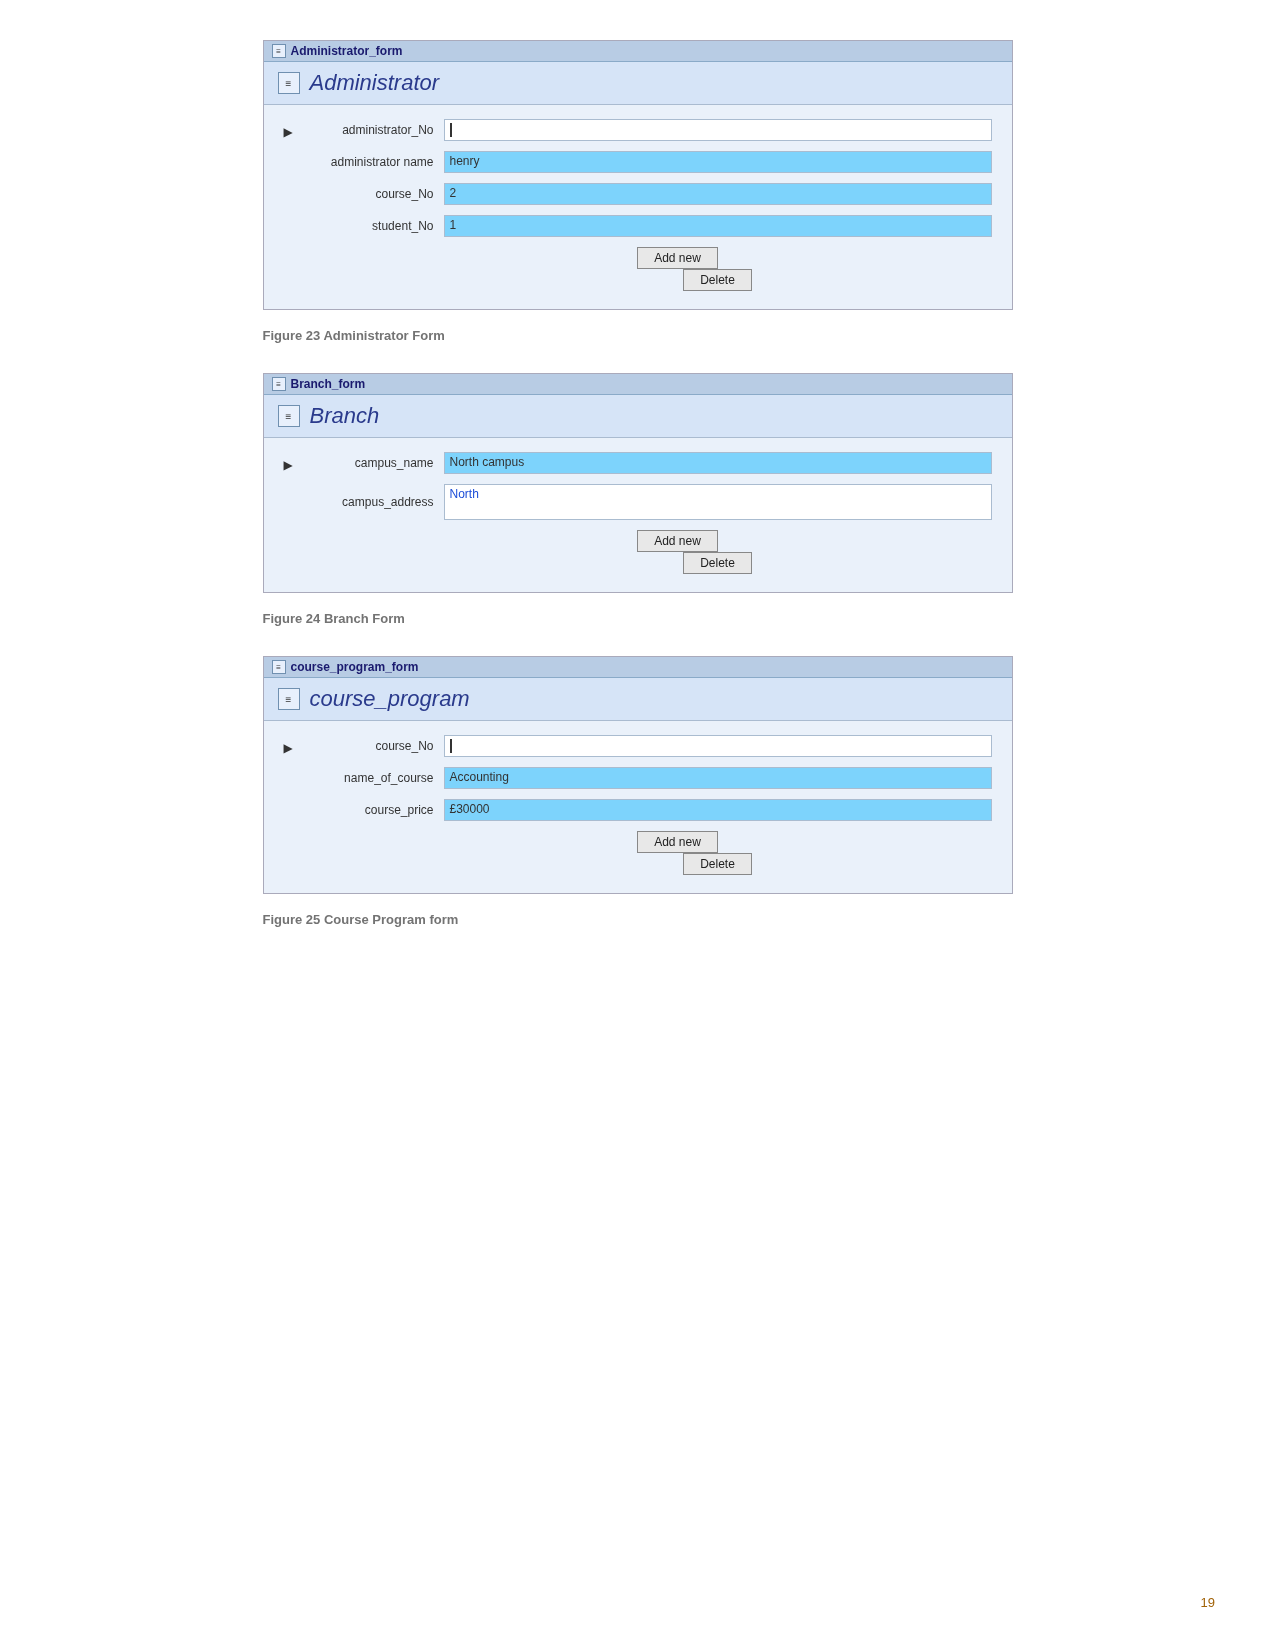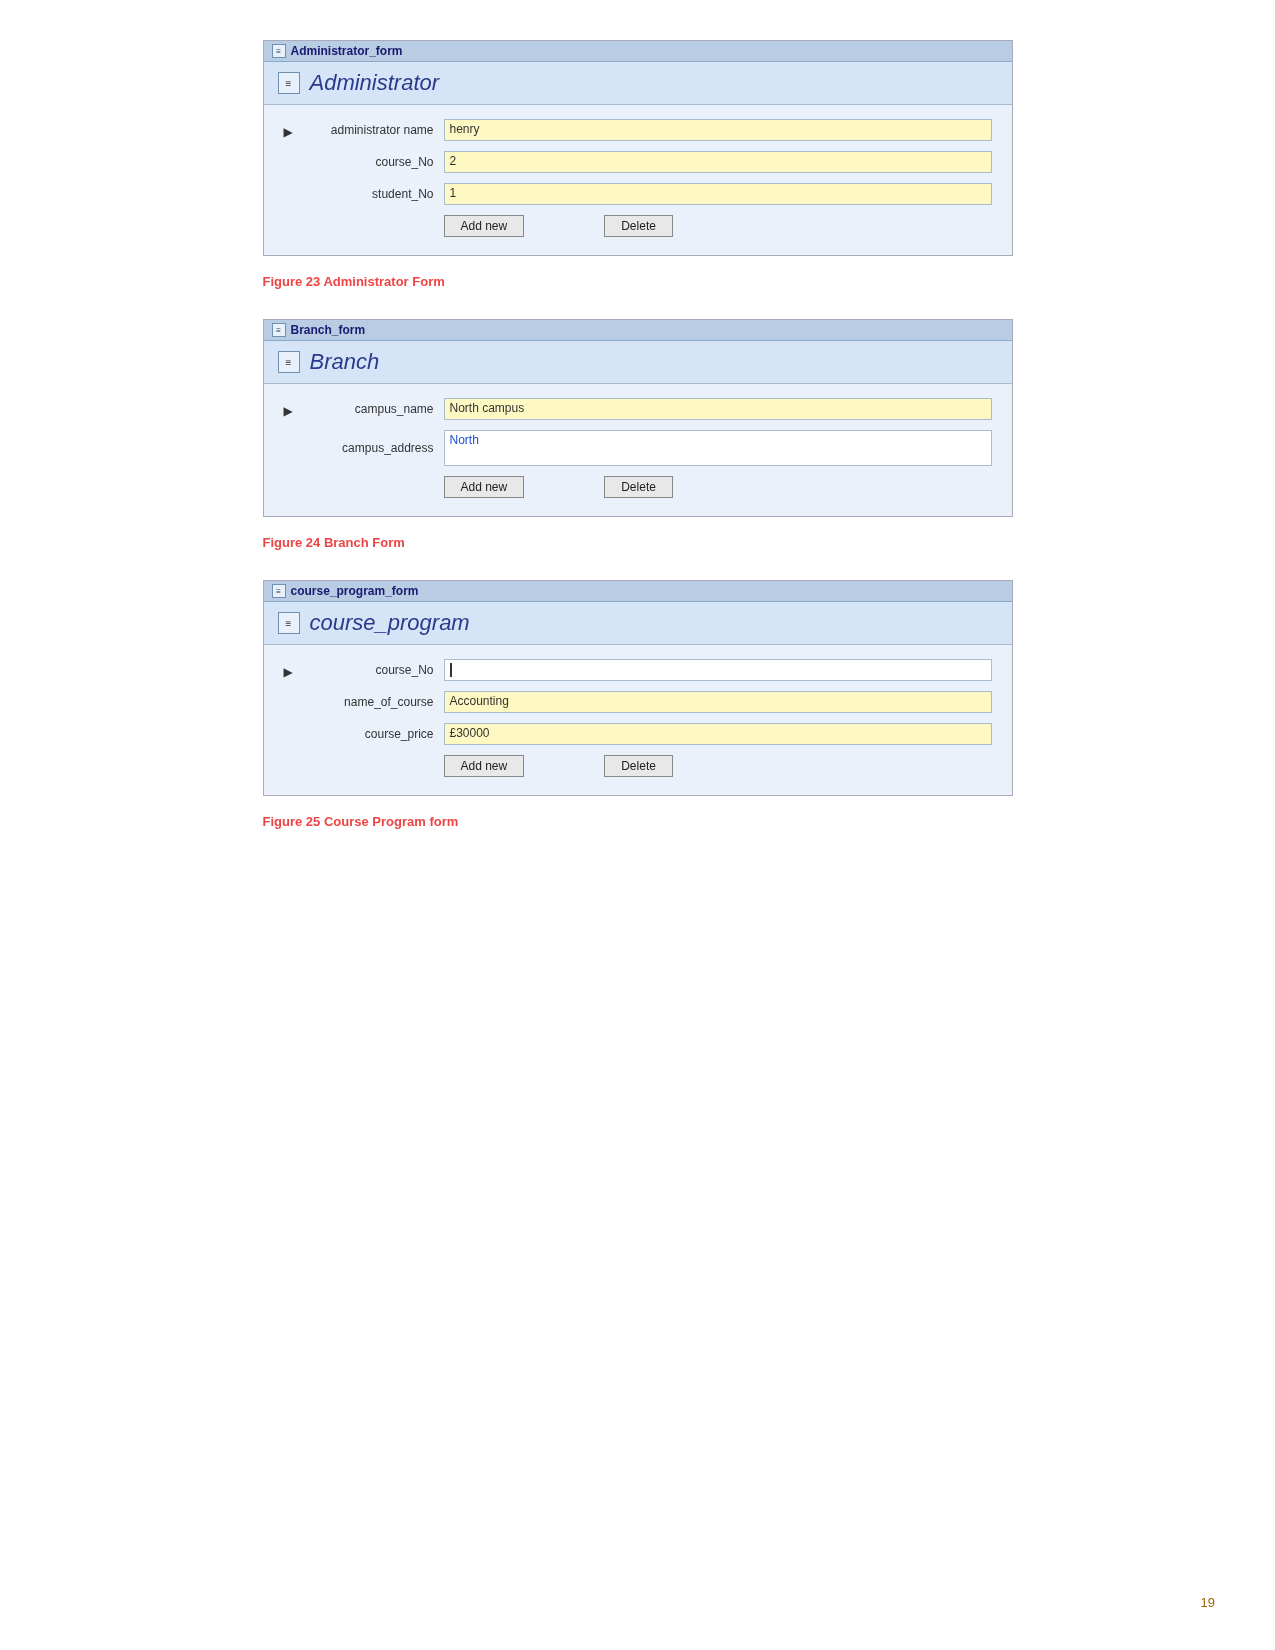--- a/index.html
+++ b/index.html
@@ -104,21 +104,21 @@
       color: #333;
       text-align: right;
       padding-right: 10px;
       flex-shrink: 0;
     }
 
     .field-input {
       flex: 1;
       height: 22px;
       border: 1px solid #aabcd0;
-      background: #fef9c3;
+      background: #7dd3fc;
       padding: 2px 5px;
       font-size: 12px;
       color: #333;
     }
 
     .field-input.cursor-input {
       background: #ffffff;
     }
 
     .cursor-char {
@@ -138,39 +138,40 @@
       font-size: 12px;
       color: #1d4ed8;
     }
 
     .buttons-row {
       display: flex;
       align-items: center;
       margin-top: 8px;
       margin-left: 140px;
       gap: 0;
+      flex-direction: column;
     }
 
     .btn {
       padding: 3px 16px;
       font-size: 12px;
       border: 1px solid #888;
       background: #e8e8e8;
       cursor: pointer;
       color: #222;
     }
 
     .btn-add {
       margin-right: 80px;
     }
 
     .figure-caption {
       font-size: 13px;
       font-weight: bold;
-      color: #ef4444;
+      color: #737373;
       margin-bottom: 30px;
       margin-left: auto;
       margin-right: auto;
       width: 750px;
     }
 
     .page-number {
       position: fixed;
       bottom: 40px;
       right: 60px;
@@ -187,20 +188,24 @@
     <span>Administrator_form</span>
   </div>
   <div class="form-header">
     <span class="form-header-icon">≡</span>
     <span class="form-header-title">Administrator</span>
   </div>
   <div class="form-body">
     <div class="record-indicator">▶</div>
     <div class="fields-area">
       <div class="field-row">
+        <span class="field-label">administrator_No</span>
+        <div class="field-input cursor-input"><span class="cursor-char"></span></div>
+      </div>
+      <div class="field-row">
         <span class="field-label">administrator name</span>
         <div class="field-input">henry</div>
       </div>
       <div class="field-row">
         <span class="field-label">course_No</span>
         <div class="field-input">2</div>
       </div>
       <div class="field-row">
         <span class="field-label">student_No</span>
         <div class="field-input">1</div>

